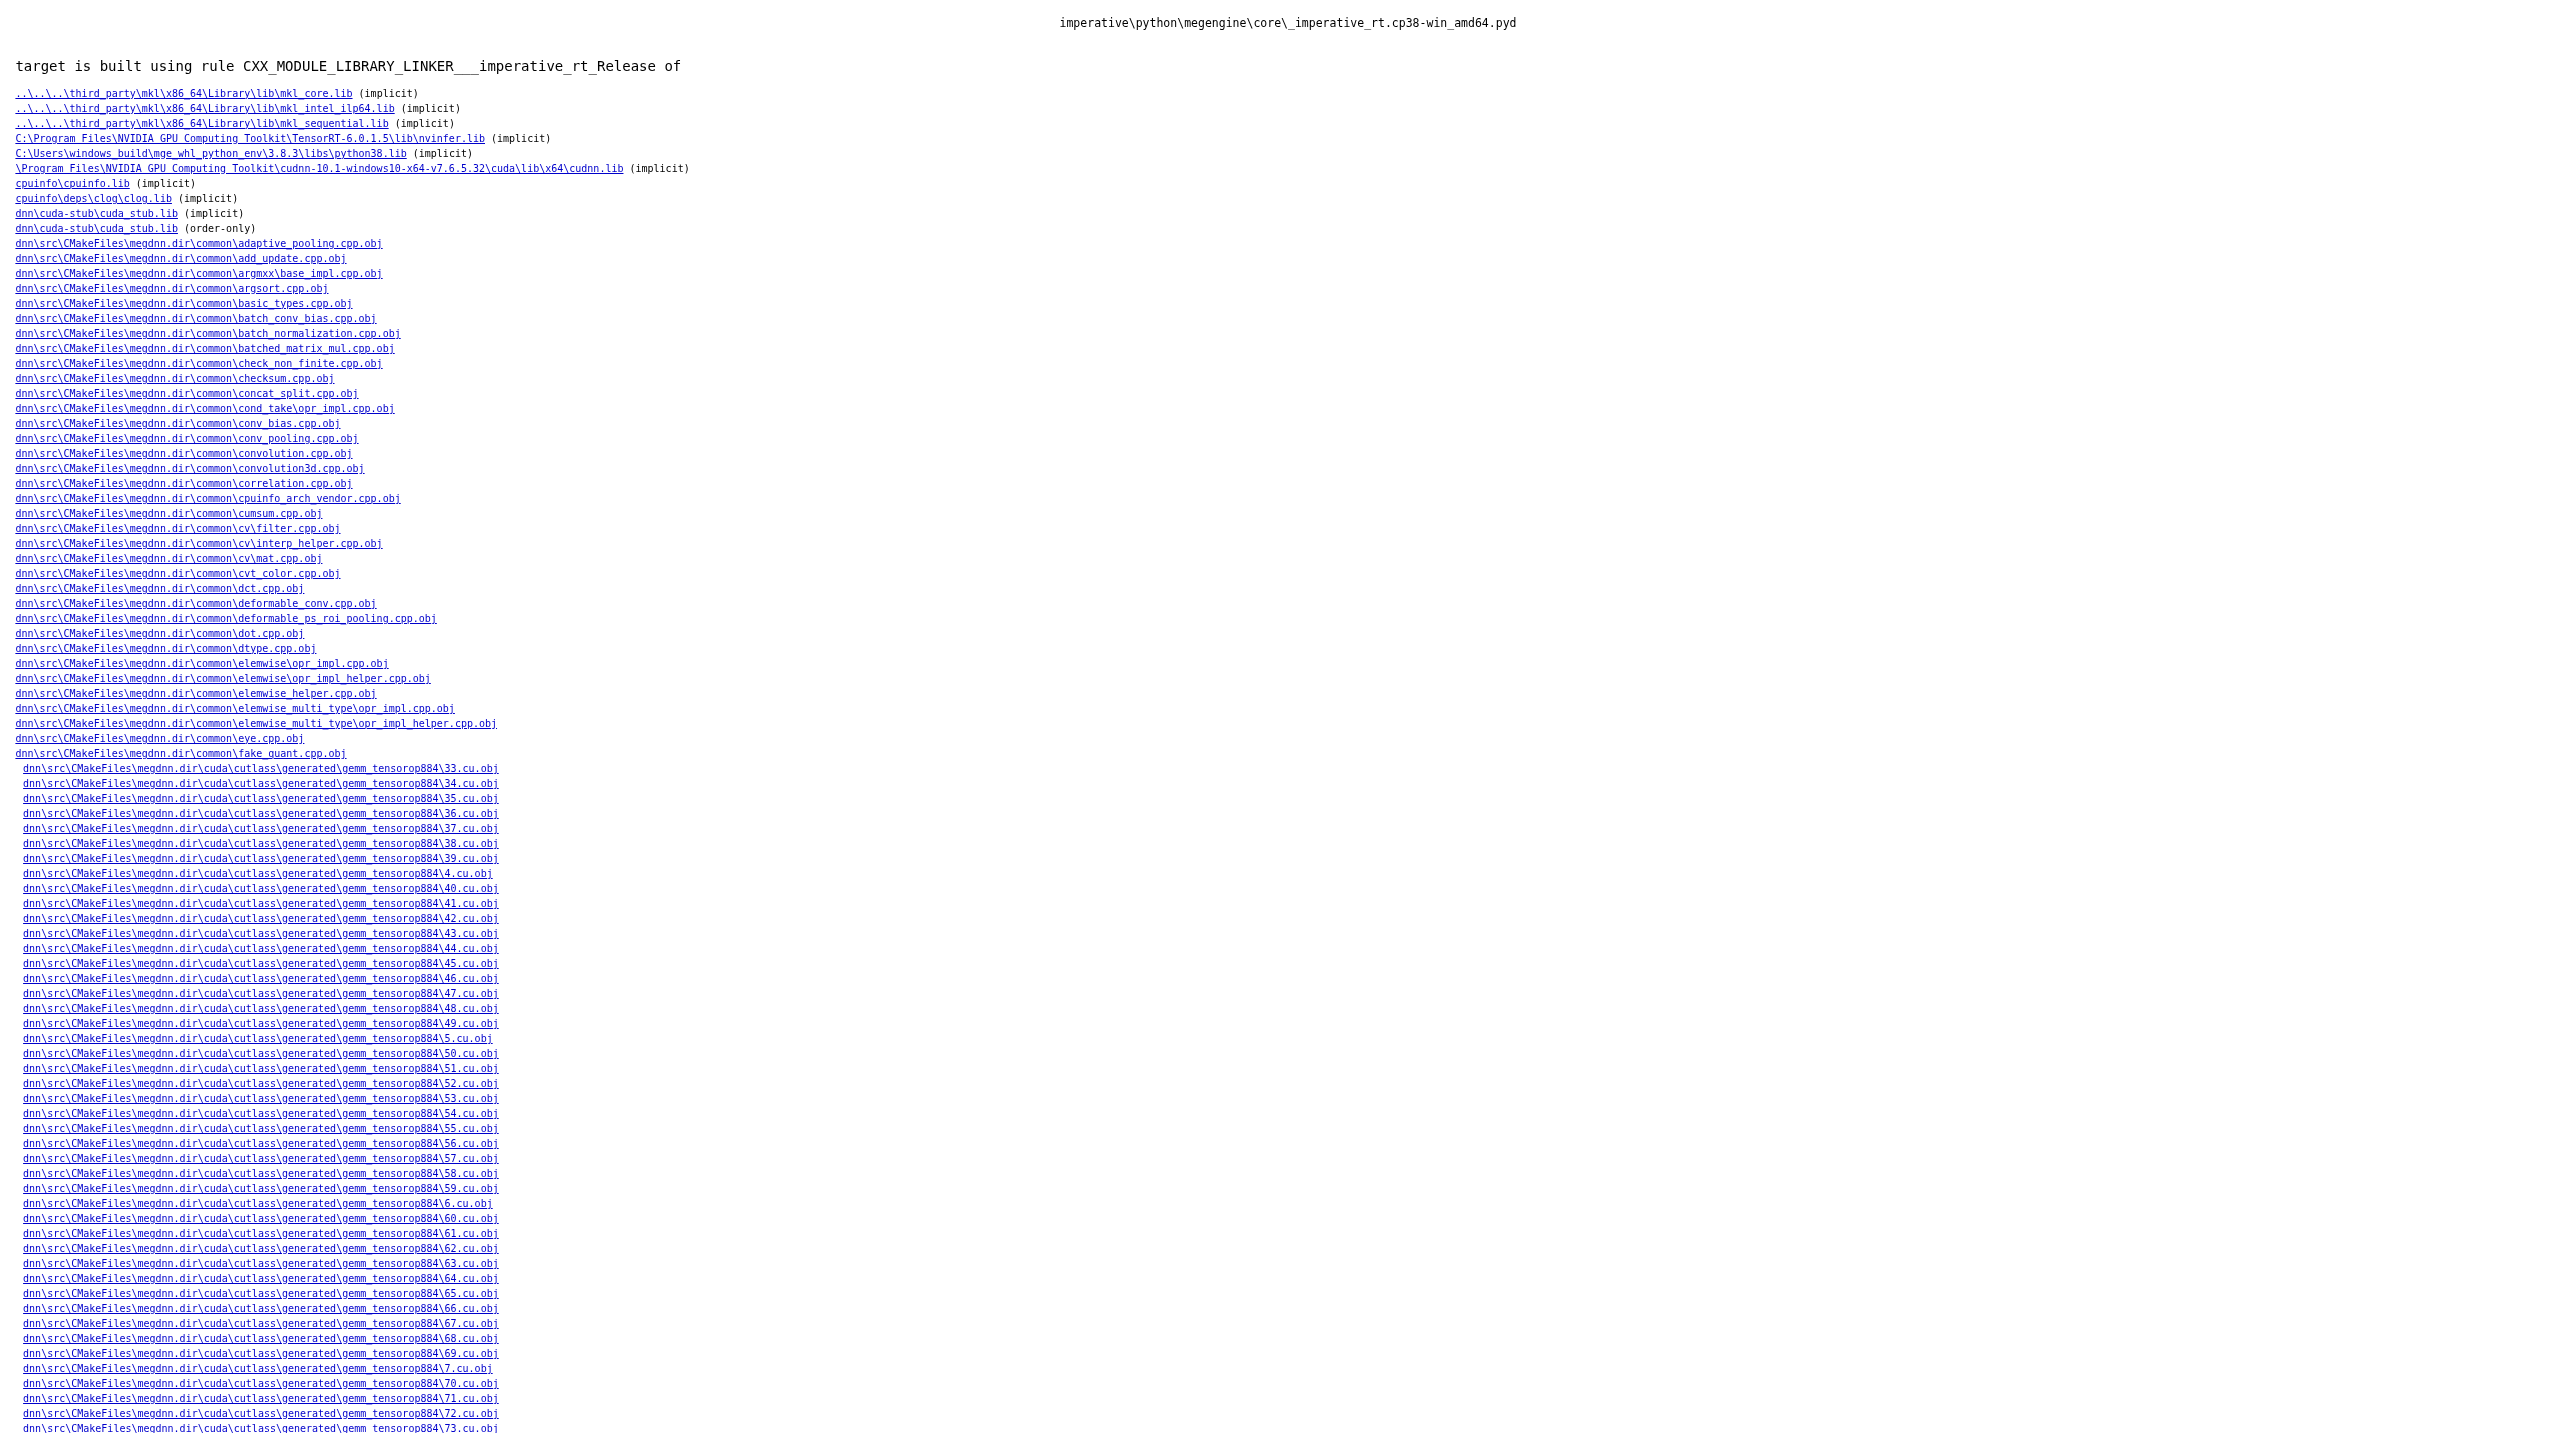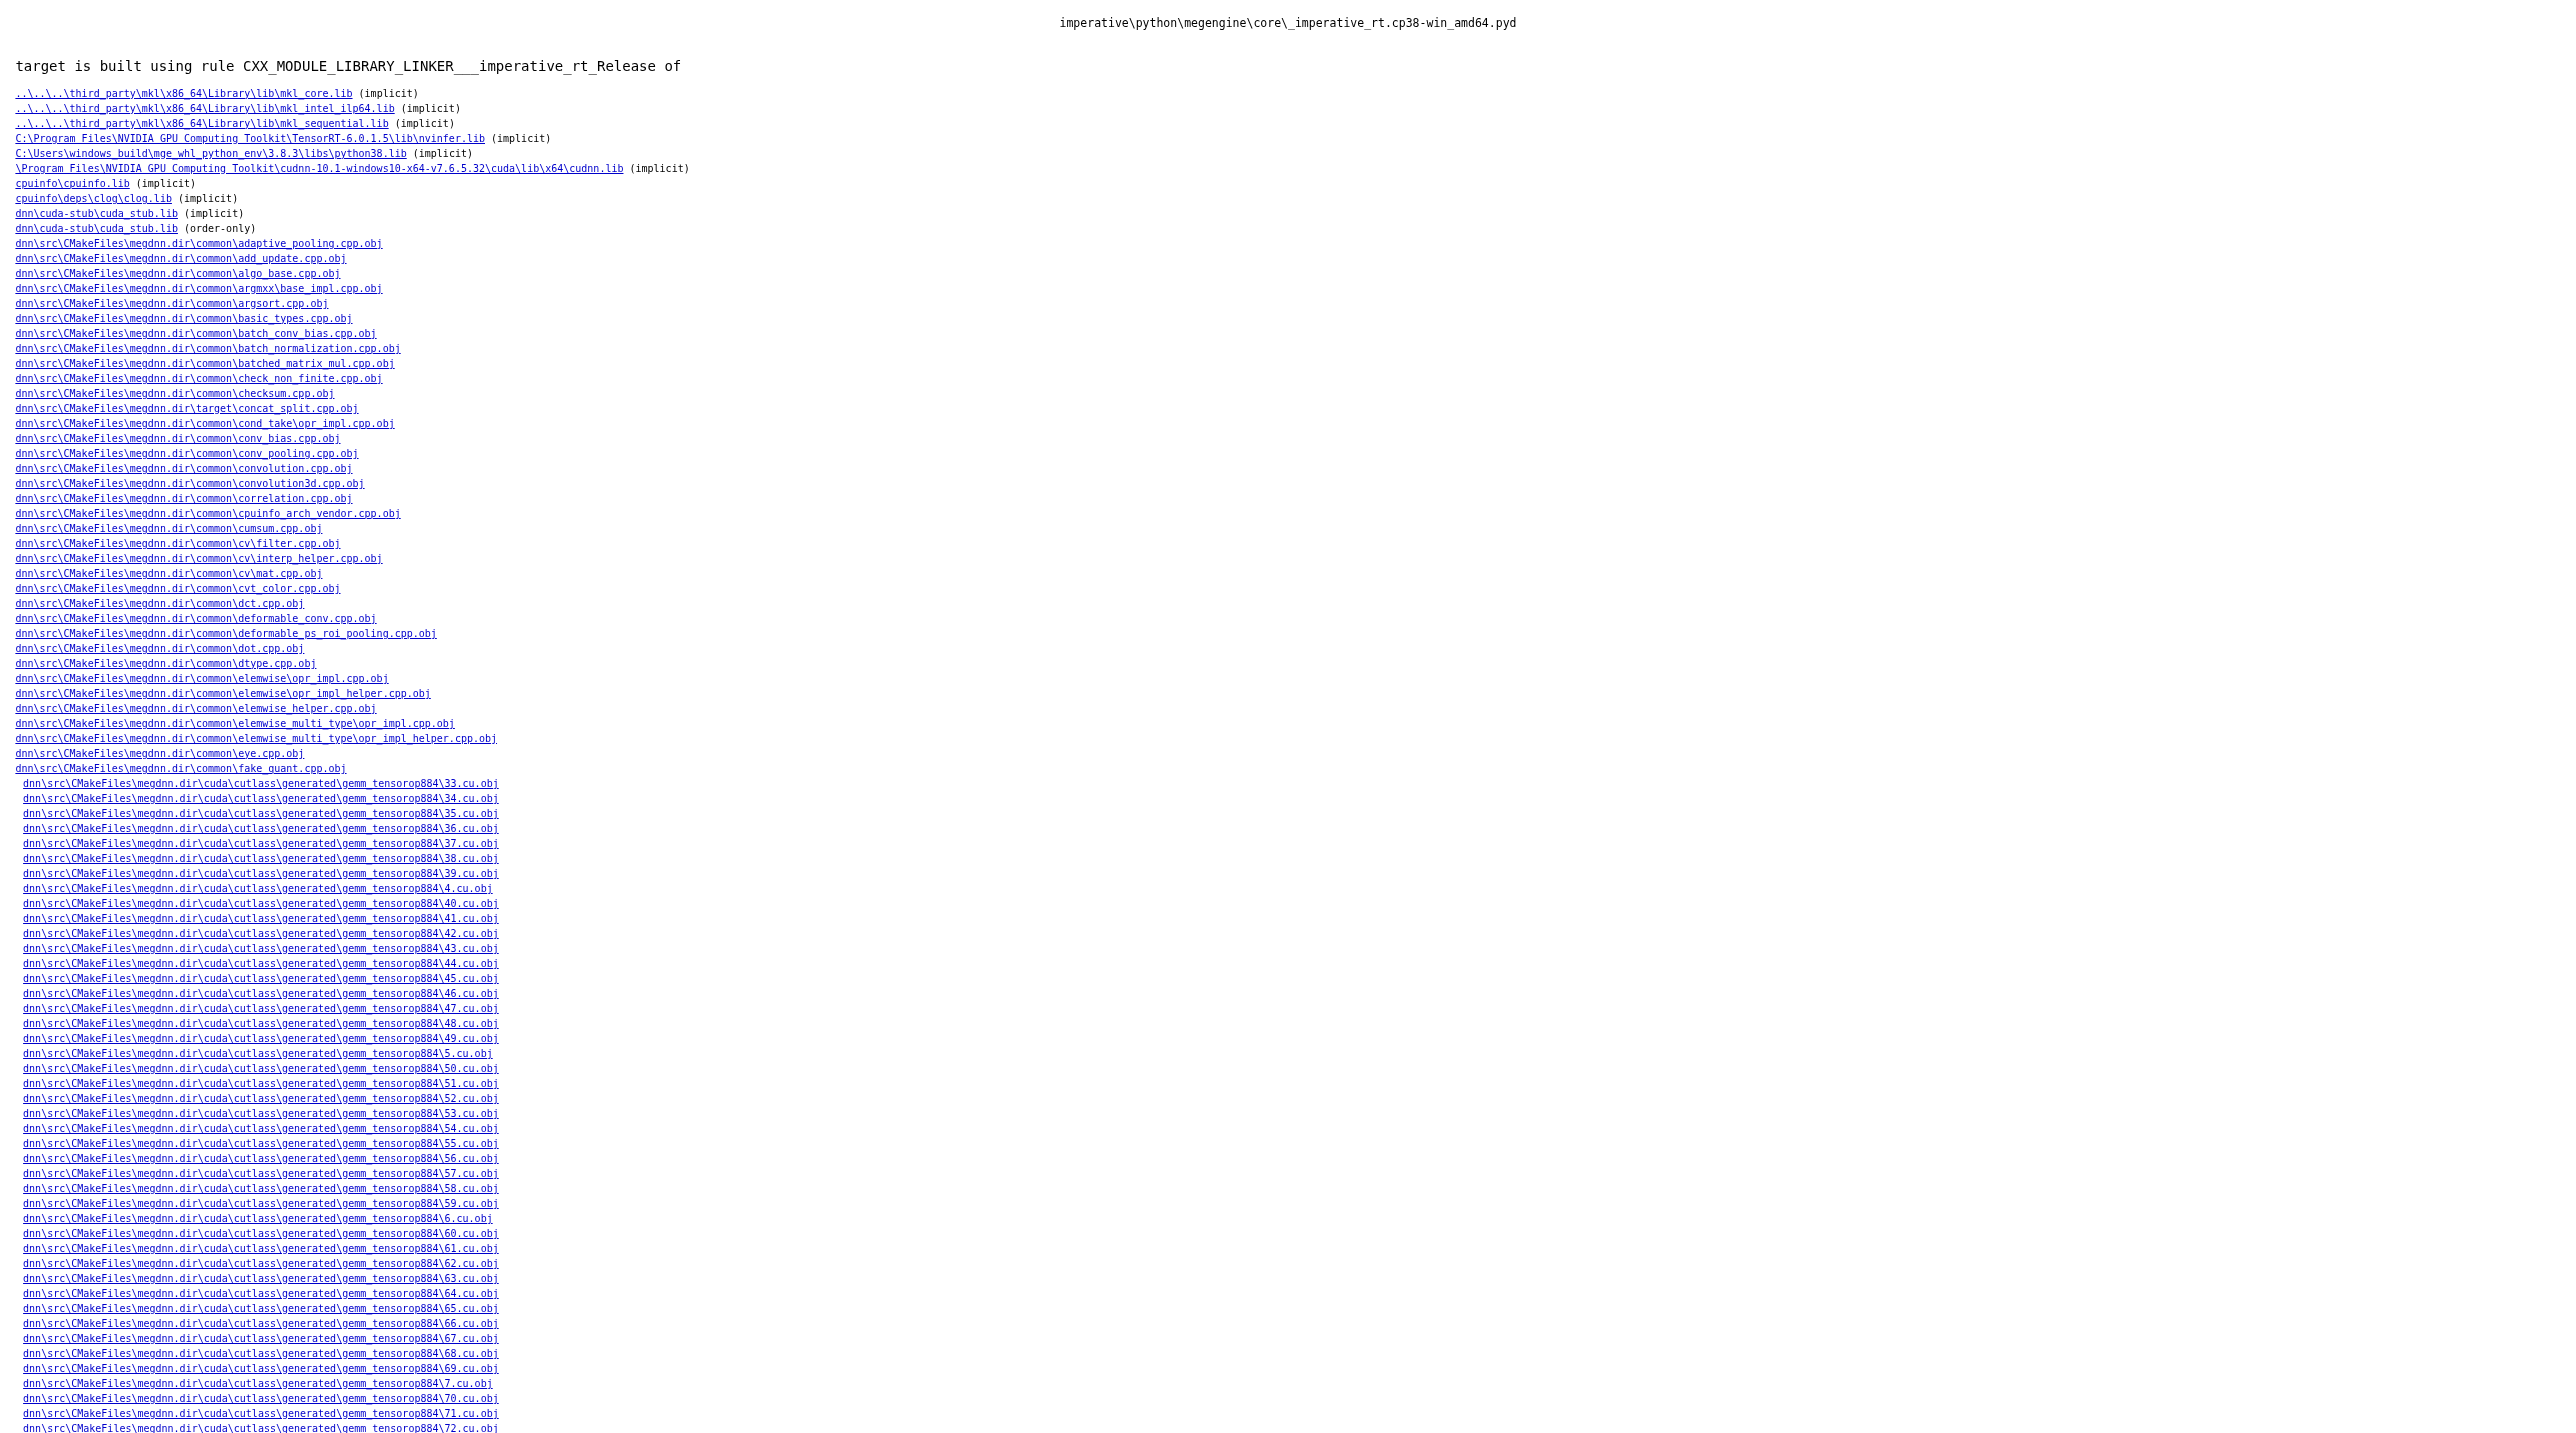--- a/index.html
+++ b/index.html
@@ -64,30 +64,29 @@
       <span class="link-line"><a href="#">..\..\..\third_party\mkl\x86_64\Library\lib\mkl_sequential.lib</a><span class="implicit-text"> (implicit)</span></span>
       <span class="link-line"><a href="#">C:\Program Files\NVIDIA GPU Computing Toolkit\TensorRT-6.0.1.5\lib\nvinfer.lib</a><span class="implicit-text"> (implicit)</span></span>
       <span class="link-line"><a href="#">C:\Users\windows_build\mge_whl_python_env\3.8.3\libs\python38.lib</a><span class="implicit-text"> (implicit)</span></span>
       <span class="link-line"><a href="#">\Program Files\NVIDIA GPU Computing Toolkit\cudnn-10.1-windows10-x64-v7.6.5.32\cuda\lib\x64\cudnn.lib</a><span class="implicit-text"> (implicit)</span></span>
       <span class="link-line"><a href="#">cpuinfo\cpuinfo.lib</a><span class="implicit-text"> (implicit)</span></span>
       <span class="link-line"><a href="#">cpuinfo\deps\clog\clog.lib</a><span class="implicit-text"> (implicit)</span></span>
       <span class="link-line"><a href="#">dnn\cuda-stub\cuda_stub.lib</a><span class="implicit-text"> (implicit)</span></span>
       <span class="link-line"><a href="#">dnn\cuda-stub\cuda_stub.lib</a><span class="implicit-text"> (order-only)</span></span>
       <span class="link-line"><a href="#">dnn\src\CMakeFiles\megdnn.dir\common\adaptive_pooling.cpp.obj</a></span>
       <span class="link-line"><a href="#">dnn\src\CMakeFiles\megdnn.dir\common\add_update.cpp.obj</a></span>
-      <span class="link-line"><a href="#">dnn\src\CMakeFiles\megdnn.dir\common\algo_base.cpp.obj</a></span>
       <span class="link-line"><a href="#">dnn\src\CMakeFiles\megdnn.dir\common\argmxx\base_impl.cpp.obj</a></span>
       <span class="link-line"><a href="#">dnn\src\CMakeFiles\megdnn.dir\common\argsort.cpp.obj</a></span>
       <span class="link-line"><a href="#">dnn\src\CMakeFiles\megdnn.dir\common\basic_types.cpp.obj</a></span>
       <span class="link-line"><a href="#">dnn\src\CMakeFiles\megdnn.dir\common\batch_conv_bias.cpp.obj</a></span>
       <span class="link-line"><a href="#">dnn\src\CMakeFiles\megdnn.dir\common\batch_normalization.cpp.obj</a></span>
       <span class="link-line"><a href="#">dnn\src\CMakeFiles\megdnn.dir\common\batched_matrix_mul.cpp.obj</a></span>
       <span class="link-line"><a href="#">dnn\src\CMakeFiles\megdnn.dir\common\check_non_finite.cpp.obj</a></span>
       <span class="link-line"><a href="#">dnn\src\CMakeFiles\megdnn.dir\common\checksum.cpp.obj</a></span>
-      <span class="link-line"><a href="#">dnn\src\CMakeFiles\megdnn.dir\target\concat_split.cpp.obj</a></span>
+      <span class="link-line"><a href="#">dnn\src\CMakeFiles\megdnn.dir\common\concat_split.cpp.obj</a></span>
       <span class="link-line"><a href="#">dnn\src\CMakeFiles\megdnn.dir\common\cond_take\opr_impl.cpp.obj</a></span>
       <span class="link-line"><a href="#">dnn\src\CMakeFiles\megdnn.dir\common\conv_bias.cpp.obj</a></span>
       <span class="link-line"><a href="#">dnn\src\CMakeFiles\megdnn.dir\common\conv_pooling.cpp.obj</a></span>
       <span class="link-line"><a href="#">dnn\src\CMakeFiles\megdnn.dir\common\convolution.cpp.obj</a></span>
       <span class="link-line"><a href="#">dnn\src\CMakeFiles\megdnn.dir\common\convolution3d.cpp.obj</a></span>
       <span class="link-line"><a href="#">dnn\src\CMakeFiles\megdnn.dir\common\correlation.cpp.obj</a></span>
       <span class="link-line"><a href="#">dnn\src\CMakeFiles\megdnn.dir\common\cpuinfo_arch_vendor.cpp.obj</a></span>
       <span class="link-line"><a href="#">dnn\src\CMakeFiles\megdnn.dir\common\cumsum.cpp.obj</a></span>
       <span class="link-line"><a href="#">dnn\src\CMakeFiles\megdnn.dir\common\cv\filter.cpp.obj</a></span>
       <span class="link-line"><a href="#">dnn\src\CMakeFiles\megdnn.dir\common\cv\interp_helper.cpp.obj</a></span>

